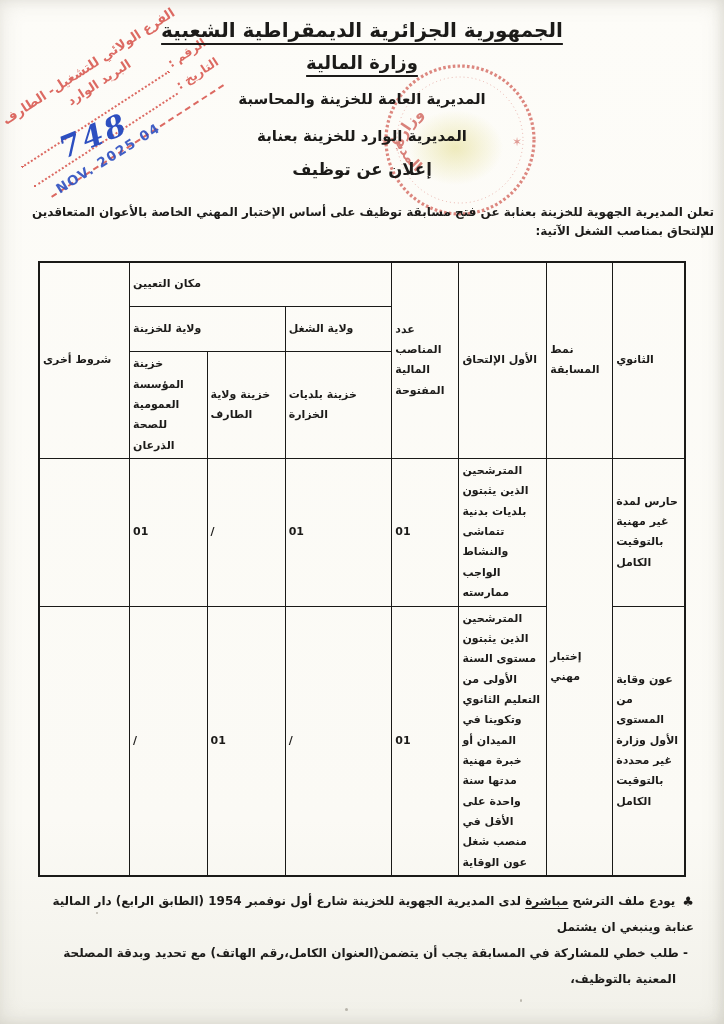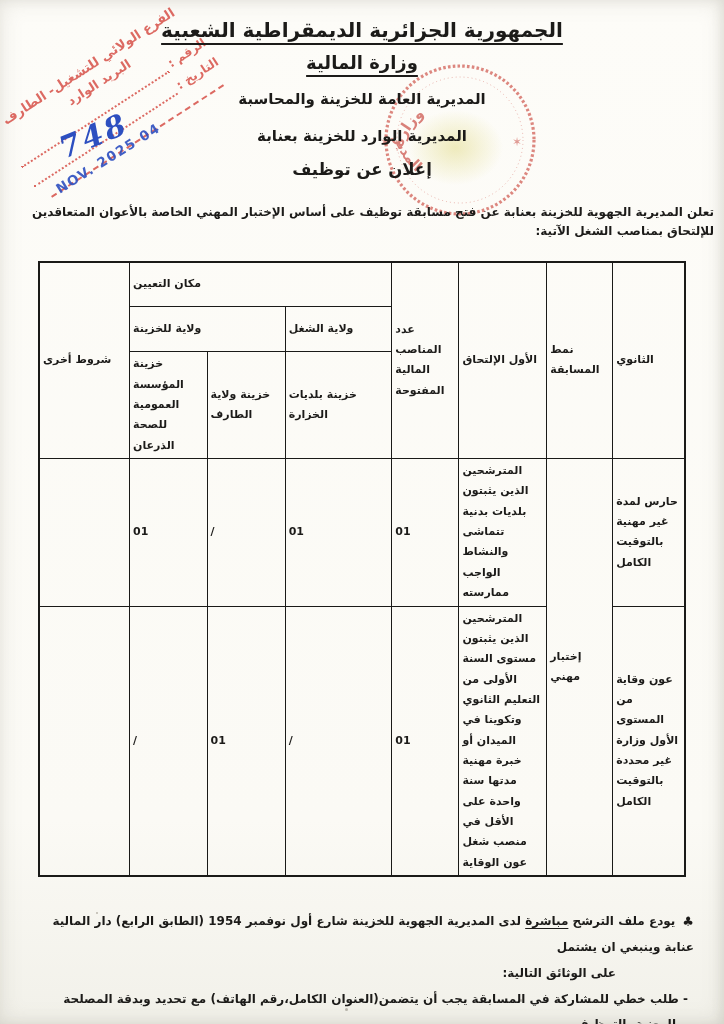--- a/index.html
+++ b/index.html
@@ -34,21 +34,21 @@
   }
   table.main th, table.main td{
     border:1.5px solid #1a1a18;
     font-size:11px;font-weight:bold;text-align:left;vertical-align:middle;
     padding:2px 3px;line-height:1.85;
   }
   tr.h1{height:45px;} tr.h2{height:45px;} tr.h3{height:87px;}
   tr.d1{height:112px;} tr.d2{height:142px;}
   
   .docs{position:relative;z-index:2;padding:10px 22px 0 30px;font-size:12px;font-weight:bold;line-height:2.15;text-align:right;}
-  .doc-head{padding-right:8px;margin-top:20px;}
+  .doc-head{padding-right:8px;}
   .doc-head .bullet{display:inline-block;margin-left:7px;font-size:13px;transform:translateY(1px);}
   .doc-head .cont{display:block;padding-right:78px;}
   .u{text-decoration:underline;text-underline-offset:3px;}
   .doc-item{padding-right:26px;text-indent:-12px;}
   
   .recv{
     position:absolute;z-index:1;left:-14px;top:52px;width:250px;
     transform:rotate(-33deg);transform-origin:50% 50%;
     text-align:center;opacity:.88;
   }
@@ -180,21 +180,20 @@
         <td>/</td>
         <td></td>
       </tr>
     </tbody>
       </table>
   </div>
 
   <div class="docs">
     <div class="doc-head">
       <span class="bullet">♣</span><span>يودع ملف الترشح </span><span class="u">مباشرة</span><span> لدى المديرية الجهوية للخزينة شارع أول نوفمبر 1954 (الطابق الرابع) دار المالية عنابة وينبغي ان يشتمل</span>
-      <span class="cont">على الوثائق التالية:</span>
     </div>
     <div class="doc-item">- طلب خطي للمشاركة في المسابقة يجب أن يتضمن(العنوان الكامل،رقم الهاتف) مع تحديد وبدقة المصلحة المعنية بالتوظيف،</div>
 
   </div>
 
   <div class="speck" style="left:345px;top:1008px;width:3px;height:3px;"></div>
   <div class="speck" style="left:96px;top:912px;width:2px;height:2px;"></div>
   <div class="speck" style="left:520px;top:999px;width:2px;height:3px;"></div>
 
 </div>

